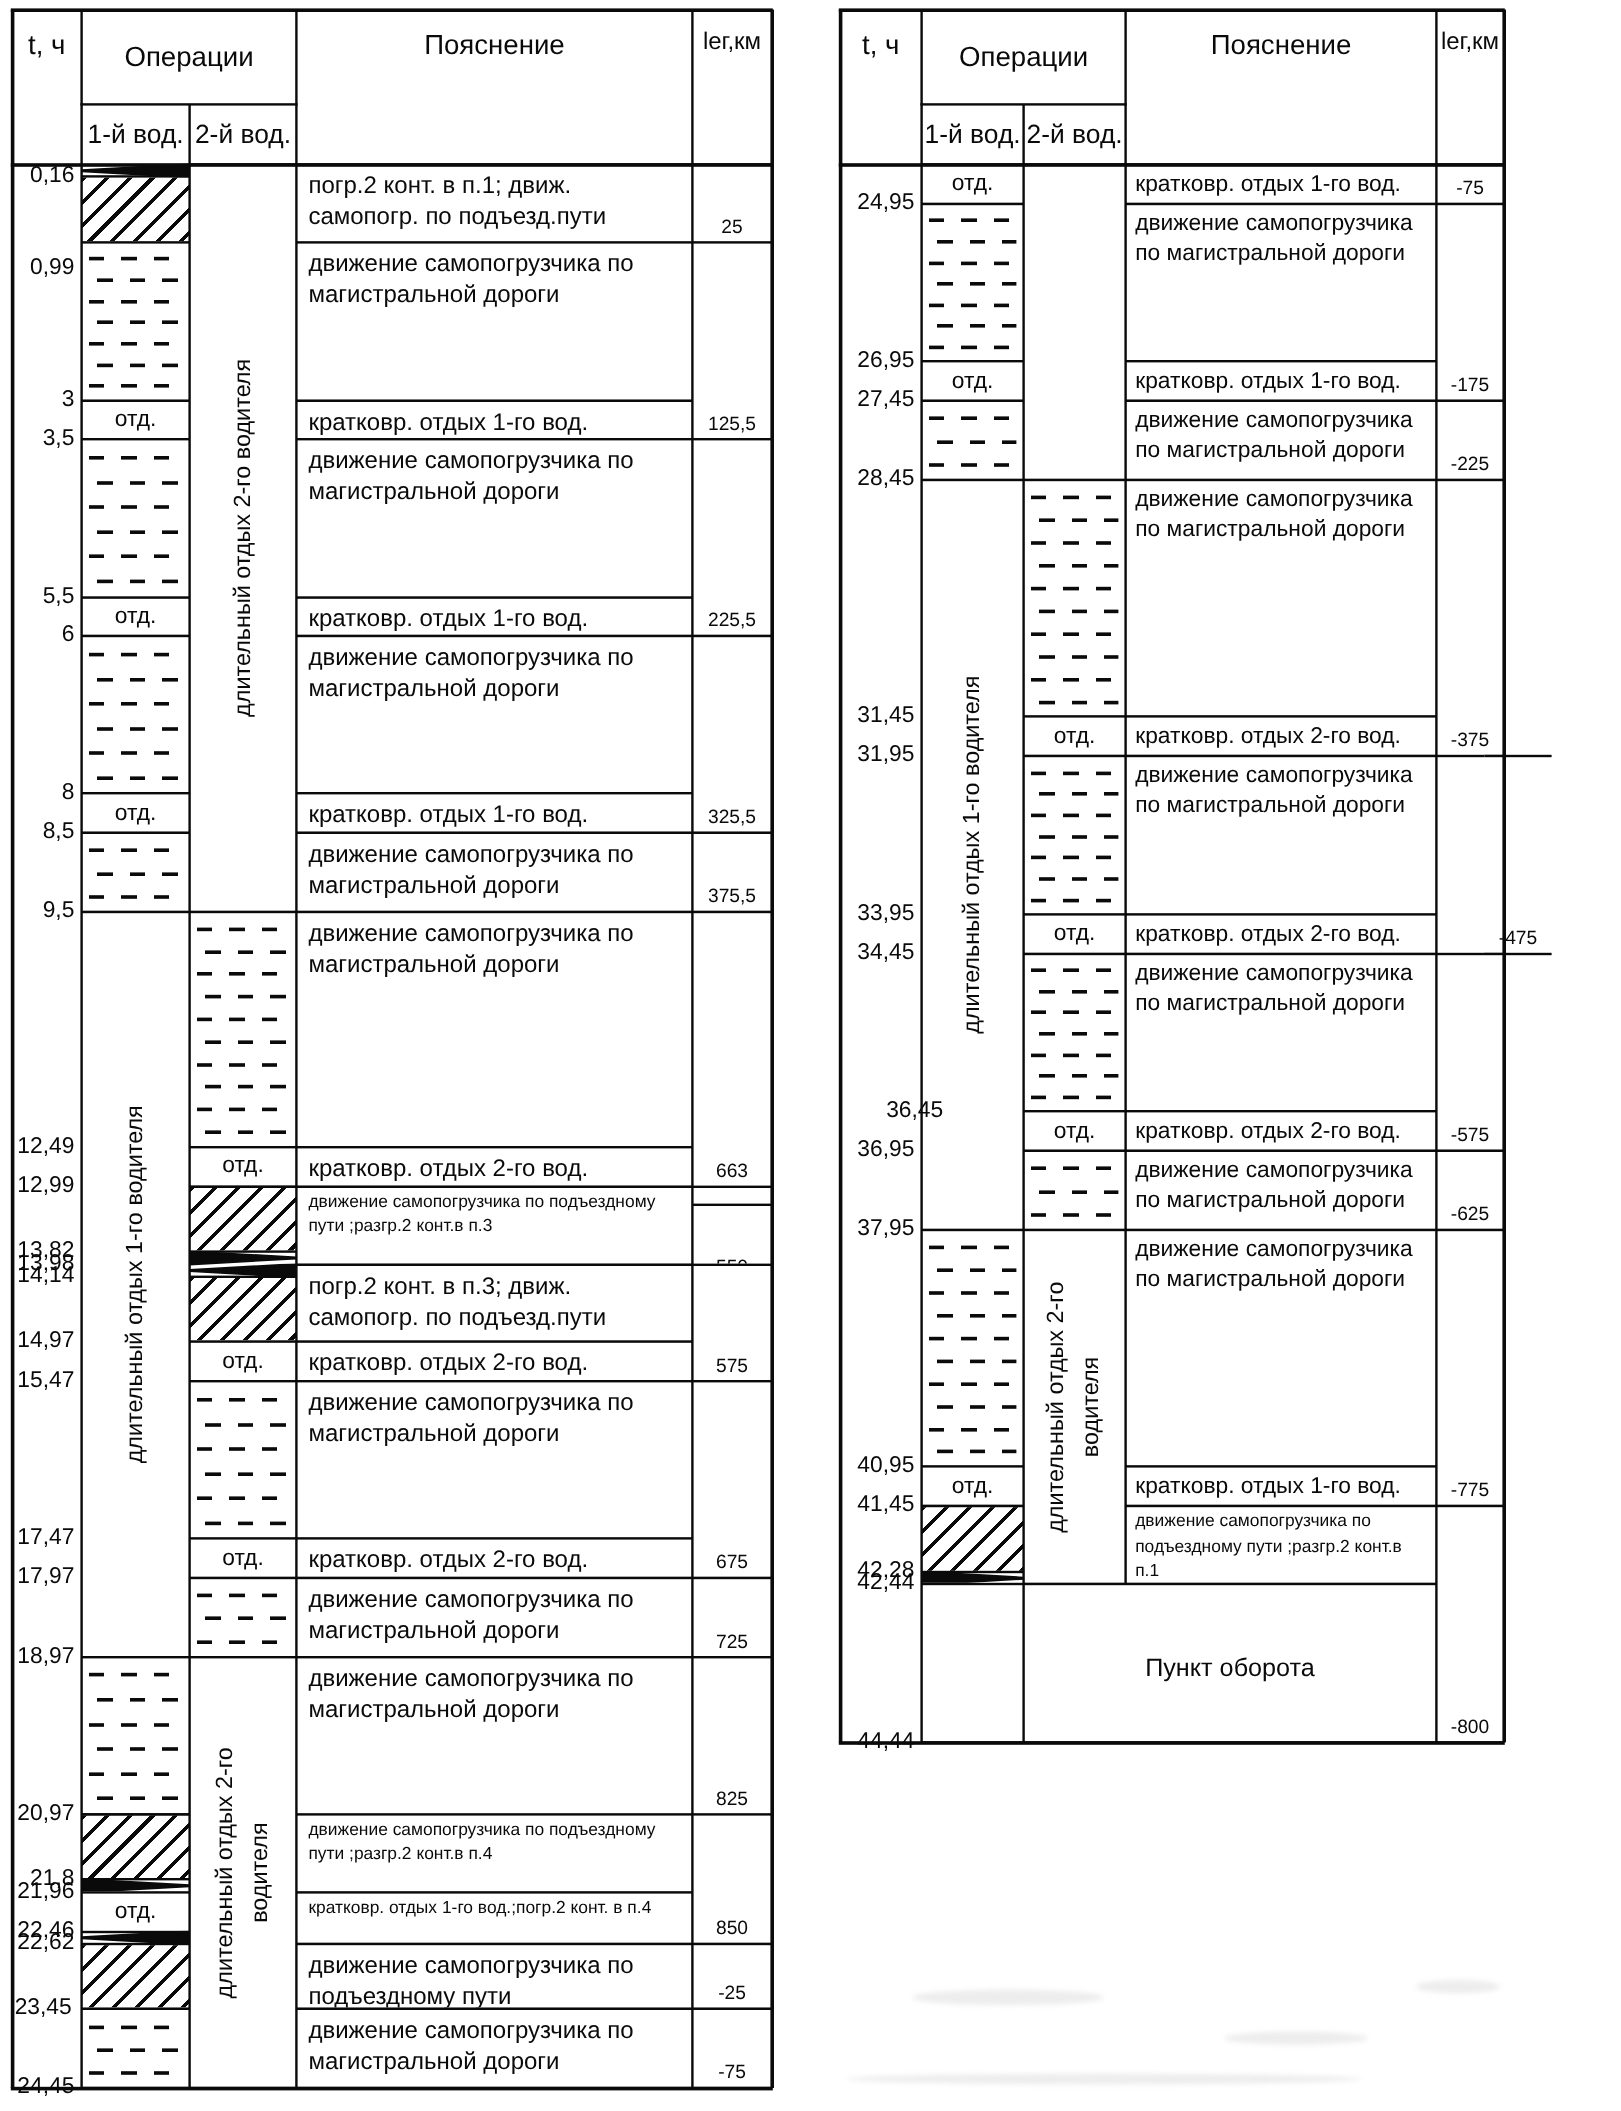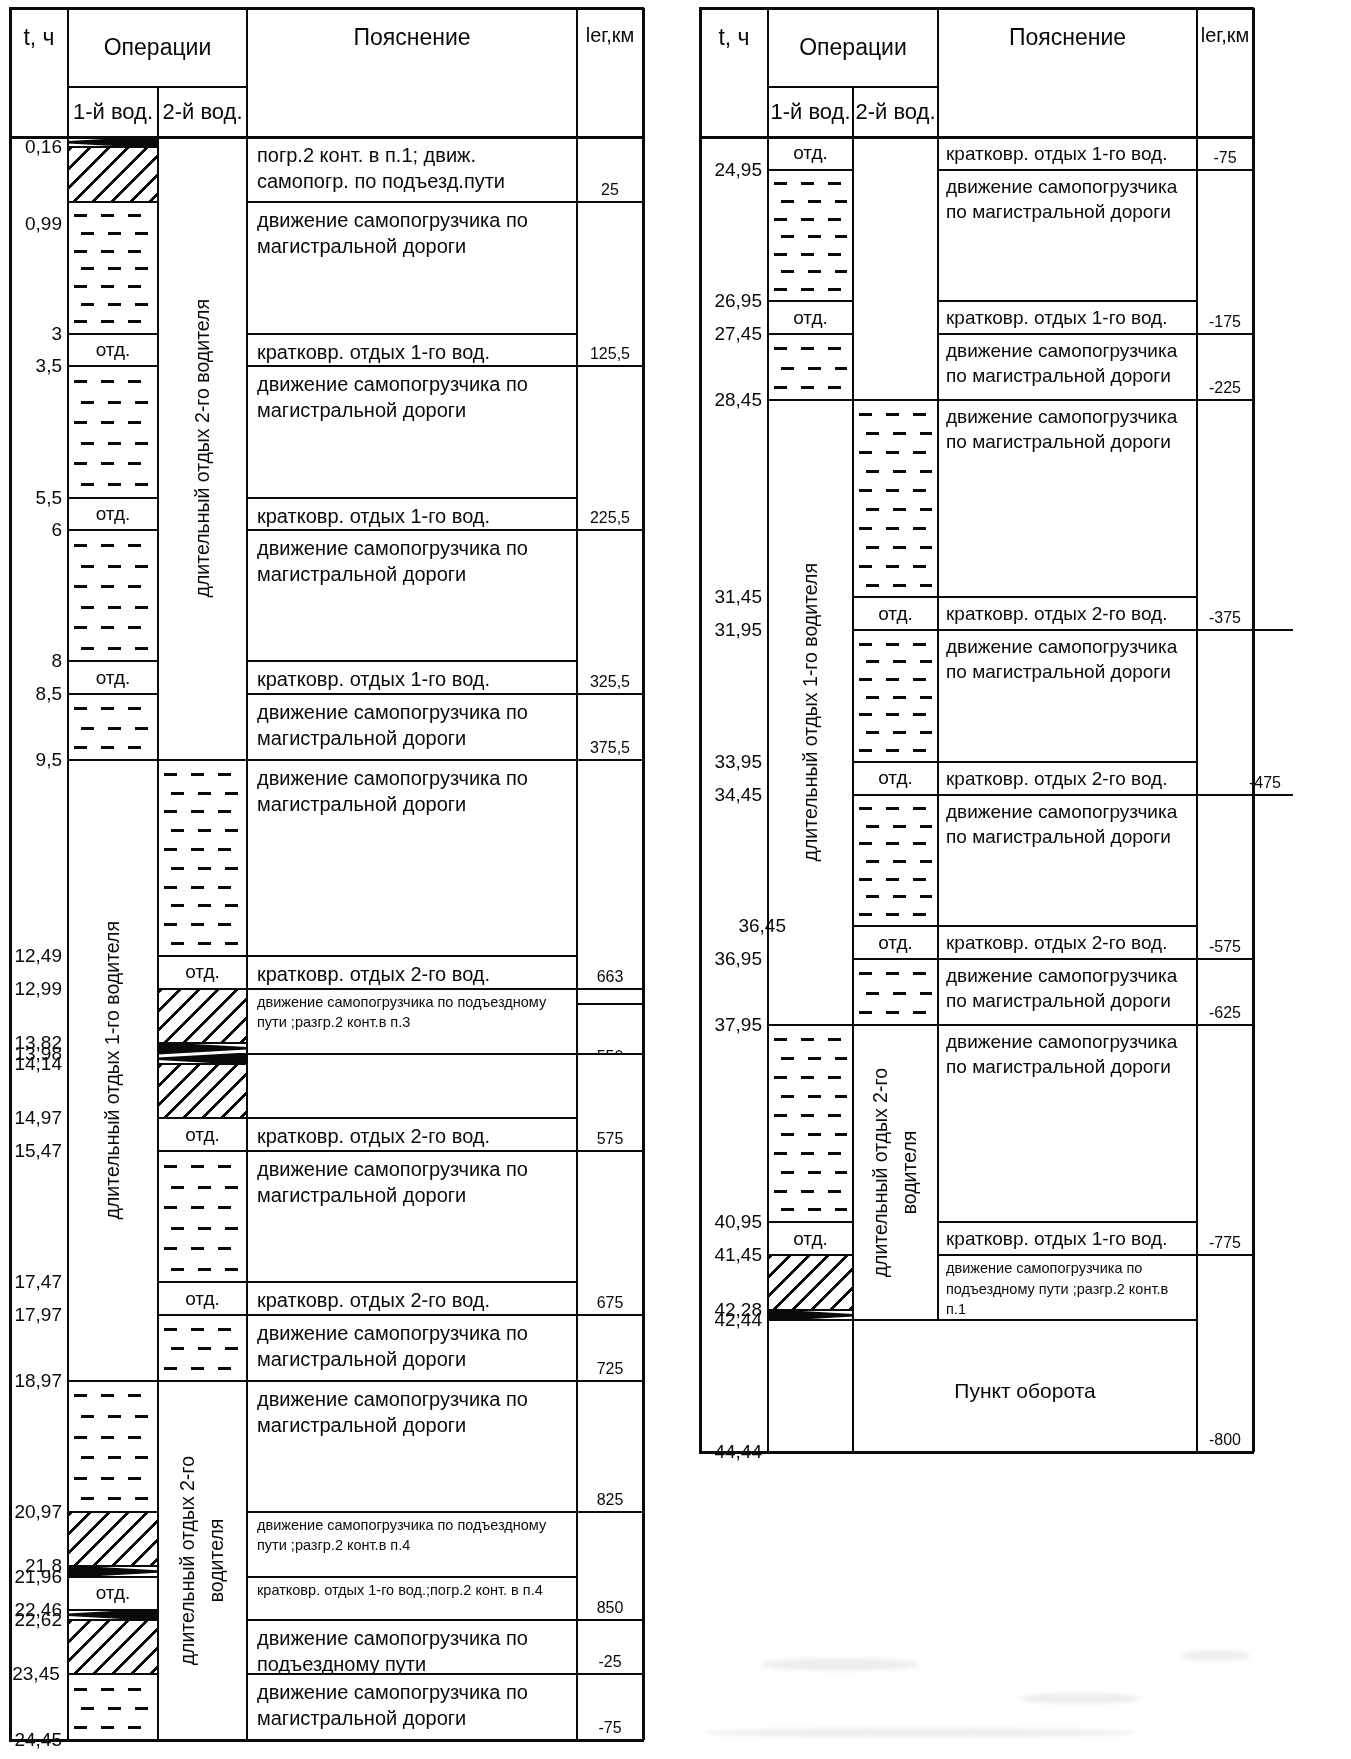--- a/index.html
+++ b/index.html
@@ -183,20 +183,21 @@
     <div class="expl tbl0" style="left: 247px; top: 200.907px; width: 330px; height: 133.78px;">движение самопогрузчика по магистральной дороги</div>
     <div class="expl tbl0" style="left: 247px; top: 332.687px; width: 330px; height: 34.7812px;">кратковр. отдых 1-го вод.</div>
     <div class="expl tbl0" style="left: 247px; top: 365.468px; width: 330px; height: 133.125px;">движение самопогрузчика по магистральной дороги</div>
     <div class="expl tbl0" style="left: 247px; top: 496.593px; width: 330px; height: 34.7812px;">кратковр. отдых 1-го вод.</div>
     <div class="expl tbl0" style="left: 247px; top: 529.374px; width: 330px; height: 133.125px;">движение самопогрузчика по магистральной дороги</div>
     <div class="expl tbl0" style="left: 247px; top: 660.499px; width: 330px; height: 34.7812px;">кратковр. отдых 1-го вод.</div>
     <div class="expl tbl0" style="left: 247px; top: 693.28px; width: 330px; height: 67.5624px;">движение самопогрузчика по магистральной дороги</div>
     <div class="expl tbl0" style="left: 247px; top: 758.843px; width: 330px; height: 198.031px;">движение самопогрузчика по магистральной дороги</div>
     <div class="expl tbl0" style="left: 247px; top: 954.874px; width: 330px; height: 34.7812px;">кратковр. отдых 2-го вод.</div>
     <div class="expl tbl0 small" style="left: 247px; top: 987.655px; width: 330px; height: 66.9067px;">движение самопогрузчика по подъездному пути ;разгр.2 конт.в п.3</div>
+    <div class="expl tbl0" style="left: 247px; top: 1052.56px; width: 330px; height: 66.9067px;">погр.2 конт. в п.3; движ. самопогр. по подъезд.пути</div>
     <div class="expl tbl0" style="left: 247px; top: 1117.47px; width: 330px; height: 34.7812px;">кратковр. отдых 2-го вод.</div>
     <div class="expl tbl0" style="left: 247px; top: 1150.25px; width: 330px; height: 133.125px;">движение самопогрузчика по магистральной дороги</div>
     <div class="expl tbl0" style="left: 247px; top: 1281.37px; width: 330px; height: 34.7812px;">кратковр. отдых 2-го вод.</div>
     <div class="expl tbl0" style="left: 247px; top: 1314.16px; width: 330px; height: 67.5624px;">движение самопогрузчика по магистральной дороги</div>
     <div class="expl tbl0" style="left: 247px; top: 1379.72px; width: 330px; height: 133.125px;">движение самопогрузчика по магистральной дороги</div>
     <div class="expl tbl0 small" style="left: 247px; top: 1510.84px; width: 330px; height: 66.9067px;">движение самопогрузчика по подъездному пути ;разгр.2 конт.в п.4</div>
     <div class="expl tbl0 small" style="left: 247px; top: 1575.75px; width: 330px; height: 45.2712px;">кратковр. отдых 1-го вод.;погр.2 конт. в п.4</div>
     <div class="expl tbl0" style="left: 247px; top: 1619.02px; width: 330px; height: 56.4168px;">движение самопогрузчика по подъездному пути</div>
     <div class="expl tbl0" style="left: 247px; top: 1673.44px; width: 330px; height: 67.5624px;">движение самопогрузчика по магистральной дороги</div>
     <div class="dist" style="left: 577px; top: 136px; width: 66px; height: 66.9067px;">25</div>

